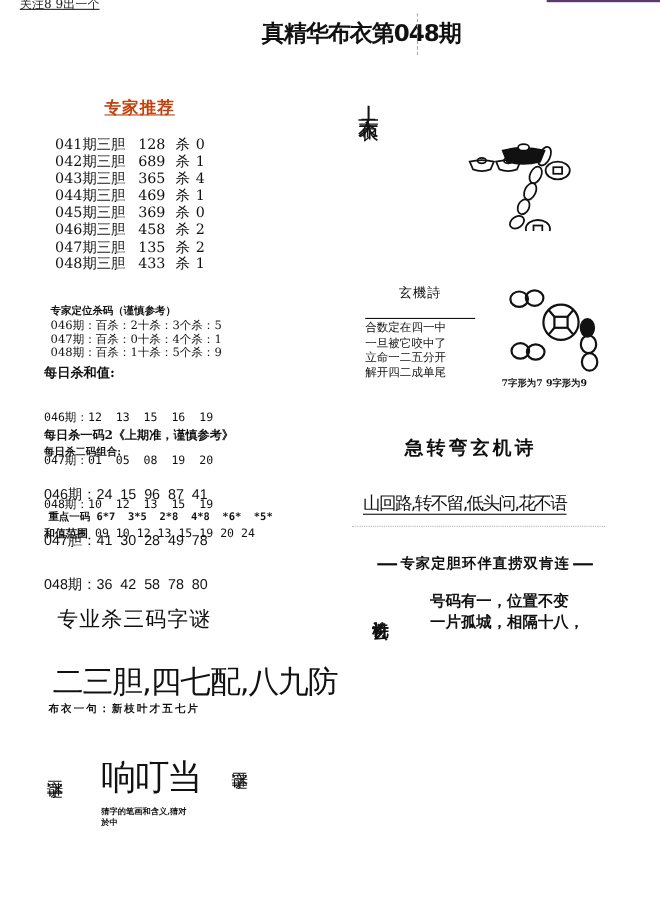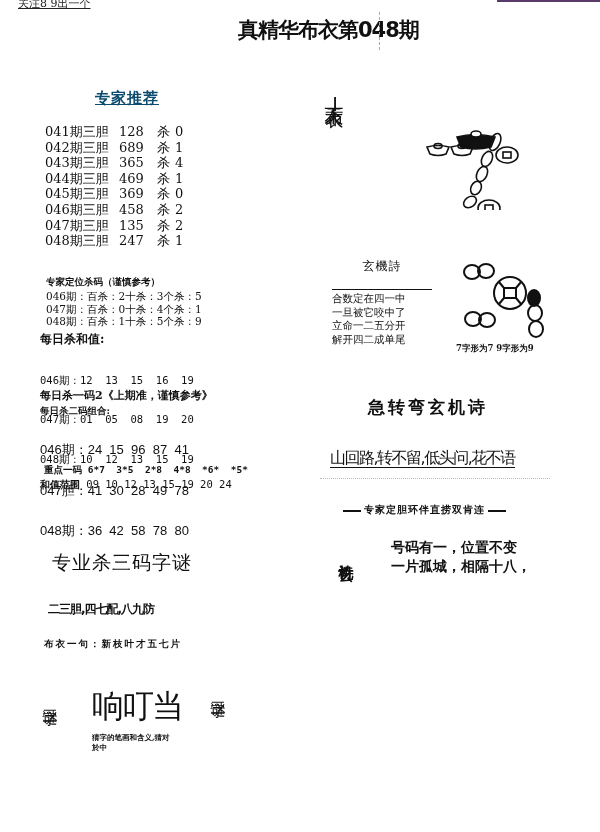--- a/index.html
+++ b/index.html
@@ -4,62 +4,62 @@
 <style>
   html, body { margin:0; padding:0; background:#ffffff; }
   body { width:600px; height:832px; position:relative; overflow:hidden; color:#111;
          font-family:"DejaVu Serif","Liberation Serif",serif; }
   .abs { position:absolute; }
   .top-note { left:18px; top:-4px; font-size:11px; text-decoration:underline; color:#222; white-space:nowrap; }
   .top-right-line { left:497px; top:0; width:103px; height:2px; background:#5a3a6a; }
   .title { left:238px; top:16px; font-family:"DejaVu Sans","Liberation Sans",sans-serif; font-weight:bold; font-size:21px; letter-spacing:-1px; white-space:nowrap; }
   .vdash { left:379px; top:12px; width:1px; height:38px; border-left:1px dashed #aaa; }
 
-  .rec-head { left:95px; top:89px; font-size:15px; font-weight:bold; text-decoration:underline; letter-spacing:1px; color:#0c4a6e; }
-  .rec-list { left:45px; top:124px; font-family:"DejaVu Serif",serif; font-size:13px; line-height:15.6px; }
+  .rec-head { left:95px; top:89px; font-size:15px; font-weight:bold; text-decoration:underline; letter-spacing:1px; color:#c2410c; }
+  .rec-list { left:45px; top:124px; font-family:"DejaVu Serif",serif; font-size:13px; line-height:15.6px;text-align:center; }
   .rec-row { display:flex; white-space:nowrap; }
   .rec-row .c1 { width:74px; }
   .rec-row .c2 { width:38px; }
   .rec-row .c3 { width:18px; }
   .rec-row .c4 { width:14px; }
 
   .sm { font-size:10px; line-height:12.5px; white-space:nowrap; }
   .pos-head { left:46px; top:276px; font-size:9.5px; font-weight:bold; }
   .pos-list { left:46px; top:290px; font-size:10.5px; line-height:12.6px; }
   .sum-head { left:40px; top:331px; font-size:12px; font-weight:bold; }
   .sum-list { left:40px; top:347px; font-family:"DejaVu Sans Mono","Liberation Mono",monospace; font-size:10.5px; line-height:13.3px; white-space:pre; }
   .kill1 { left:40px; top:388px; font-size:11px; font-weight:bold; white-space:nowrap; }
   .kill2-head { left:40px; top:405px; font-size:9.5px; font-weight:bold; }
   .kill2-list { left:40px; top:416px; font-family:Liberation Sans, sans-serif; font-size:13px; line-height:13.5px; white-space:pre; }
   .key-row { left:44px; top:464px; font-size:9.5px; font-weight:bold; white-space:pre; font-family:"DejaVu Sans Mono","Liberation Mono",monospace; }
   .range-row { left:40px; top:478px; font-size:10.5px; white-space:pre; font-family:"DejaVu Sans Mono","Liberation Mono",monospace; }
   .range-row b { font-family:Liberation Sans, sans-serif; font-size:10px; }
 
   .riddle-title { left:52px; top:550px; font-family:"DejaVu Sans","Liberation Sans",sans-serif; font-size:19px; letter-spacing:1px; white-space:nowrap; }
-  .riddle-body { left:48px; top:601px; font-family:"DejaVu Sans","Liberation Sans",sans-serif; font-size:12px; letter-spacing:-1px; white-space:nowrap;font-weight:bold; }
+  .riddle-body { left:48px; top:601px; font-family:"DejaVu Sans","Liberation Sans",sans-serif; font-size:28px; letter-spacing:-1px; white-space:nowrap; }
   .buyi-line { left:44px; top:638px; font-size:9.5px; font-weight:bold; letter-spacing:2px; white-space:nowrap; }
 
   .vert { writing-mode:vertical-rl; text-orientation:upright; }
   .sanzi-l { left:42px; top:698px; font-size:15px; line-height:16px; }
   .sanzi-r { left:210px; top:690px; font-size:15px; line-height:16px; }
   .xiang { left:92px; top:685px; font-family:"DejaVu Serif",serif; font-size:32px; letter-spacing:-2px; white-space:nowrap; }
   .xiang-note { left:92px; top:733px; font-size:7.5px; font-weight:bold; line-height:10px; width:84px; }
 
   .buyi-vert { left:323px; top:93px; font-family:"DejaVu Sans","Liberation Sans",sans-serif; font-size:19px; line-height:23px; }
 
   .poem-box { left:332px; top:258px; width:100px; }
   .poem-title { text-align:center; font-size:12px; font-weight:normal; border-bottom:1.5px solid #111; padding-bottom:14px; letter-spacing:1px; }
   .poem-lines { font-size:10.5px; line-height:13.5px; margin-top:2px; white-space:nowrap; }
 
   .shape-cap { left:456px; top:343px; font-size:8.5px; font-weight:bold; white-space:nowrap; }
 
   .jzw-title { left:368px; top:396px; font-size:17px; font-weight:bold; letter-spacing:3px; white-space:nowrap; }
   .shanhui { left:330px; top:449px; font-family:"DejaVu Sans","Liberation Sans",sans-serif; font-size:16px; letter-spacing:-1.5px; white-space:nowrap; border-bottom:1.5px solid #111; line-height:18px; }
   .dots { left:320px; top:478px; width:230px; height:1px; border-top:1px dotted #bbb; }
-  .expert-line { left:340px; top:503px; font-size:10px; font-weight:bold; white-space:nowrap; letter-spacing:1px; }
+  .expert-line { left:340px; top:503px; font-size:13px; font-weight:bold; white-space:nowrap; letter-spacing:1px; }
   .expert-line .bar { display:inline-block; width:18px; height:2px; background:#111; vertical-align:middle; margin:0 3px; }
 
   .xjs-vert { left:334px; top:553px; font-size:15px; line-height:24px; font-weight:bold; }
   .xjs-body { left:391px; top:538px; font-family:"DejaVu Sans","Liberation Sans",sans-serif; font-size:14px; line-height:19px; font-weight:bold; white-space:nowrap; }
 </style>
 </head>
 <body>
 
 <div class="abs top-note">关注8 9出一个</div>
 <div class="abs top-right-line"></div>
@@ -105,21 +105,21 @@
       <span class="c4">2</span>
     </div>
   <div class="rec-row">
       <span class="c1">047期三胆</span>
       <span class="c2">135</span>
       <span class="c3">杀</span>
       <span class="c4">2</span>
     </div>
   <div class="rec-row">
       <span class="c1">048期三胆</span>
-      <span class="c2">247</span>
+      <span class="c2">433</span>
       <span class="c3">杀</span>
       <span class="c4">1</span>
     </div>
 </div>
 
 <div class="abs pos-head">专家定位杀码（谨慎参考）</div>
 <div class="abs pos-list sm">
   <div>046期：百杀：2十杀：3个杀：5</div>
   <div>047期：百杀：0十杀：4个杀：1</div>
   <div>048期：百杀：1十杀：5个杀：9</div>

